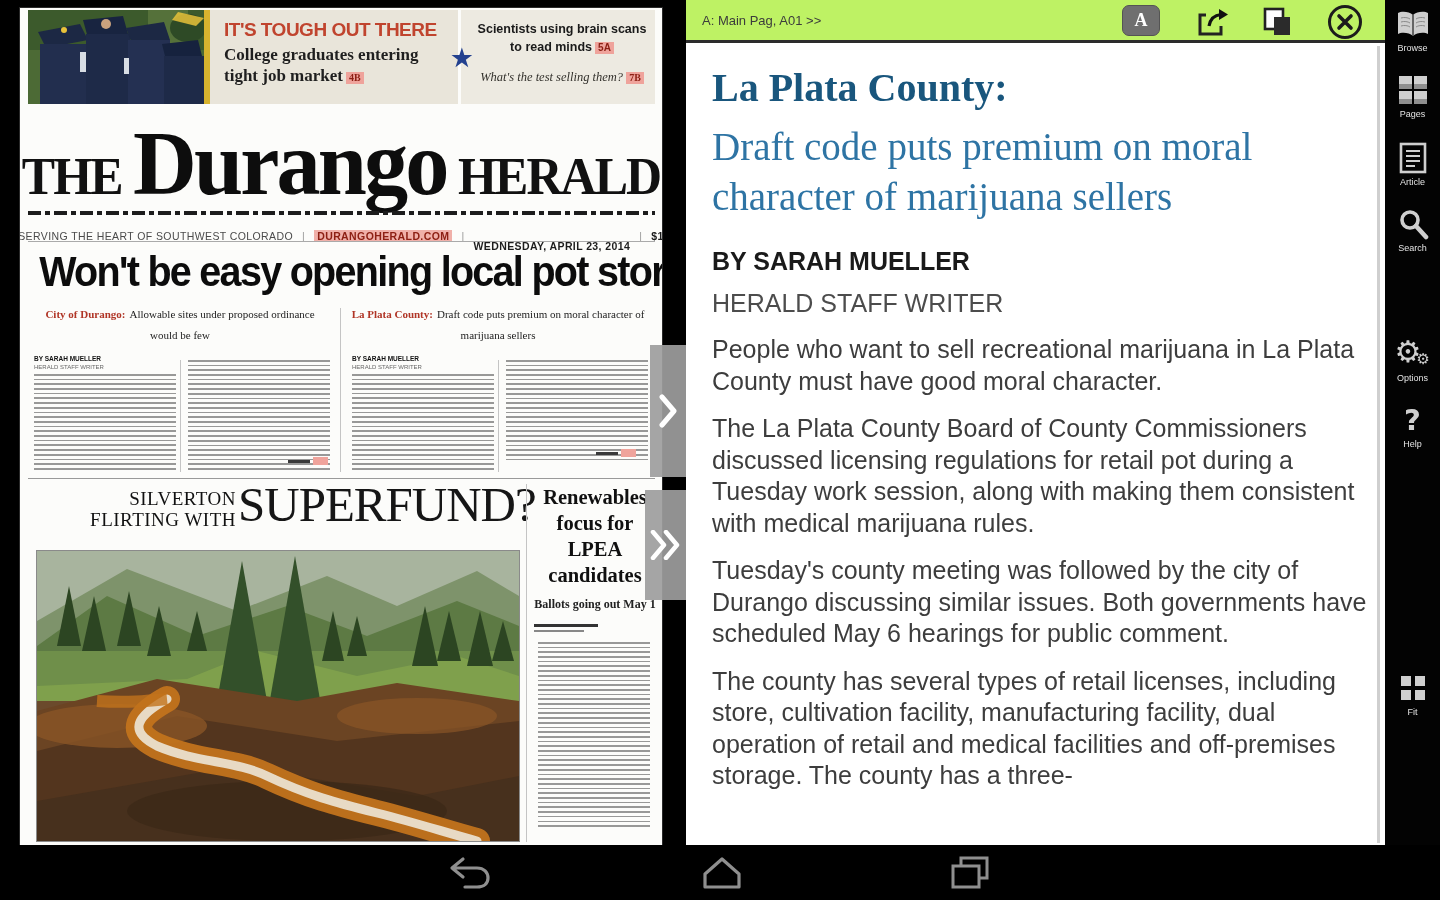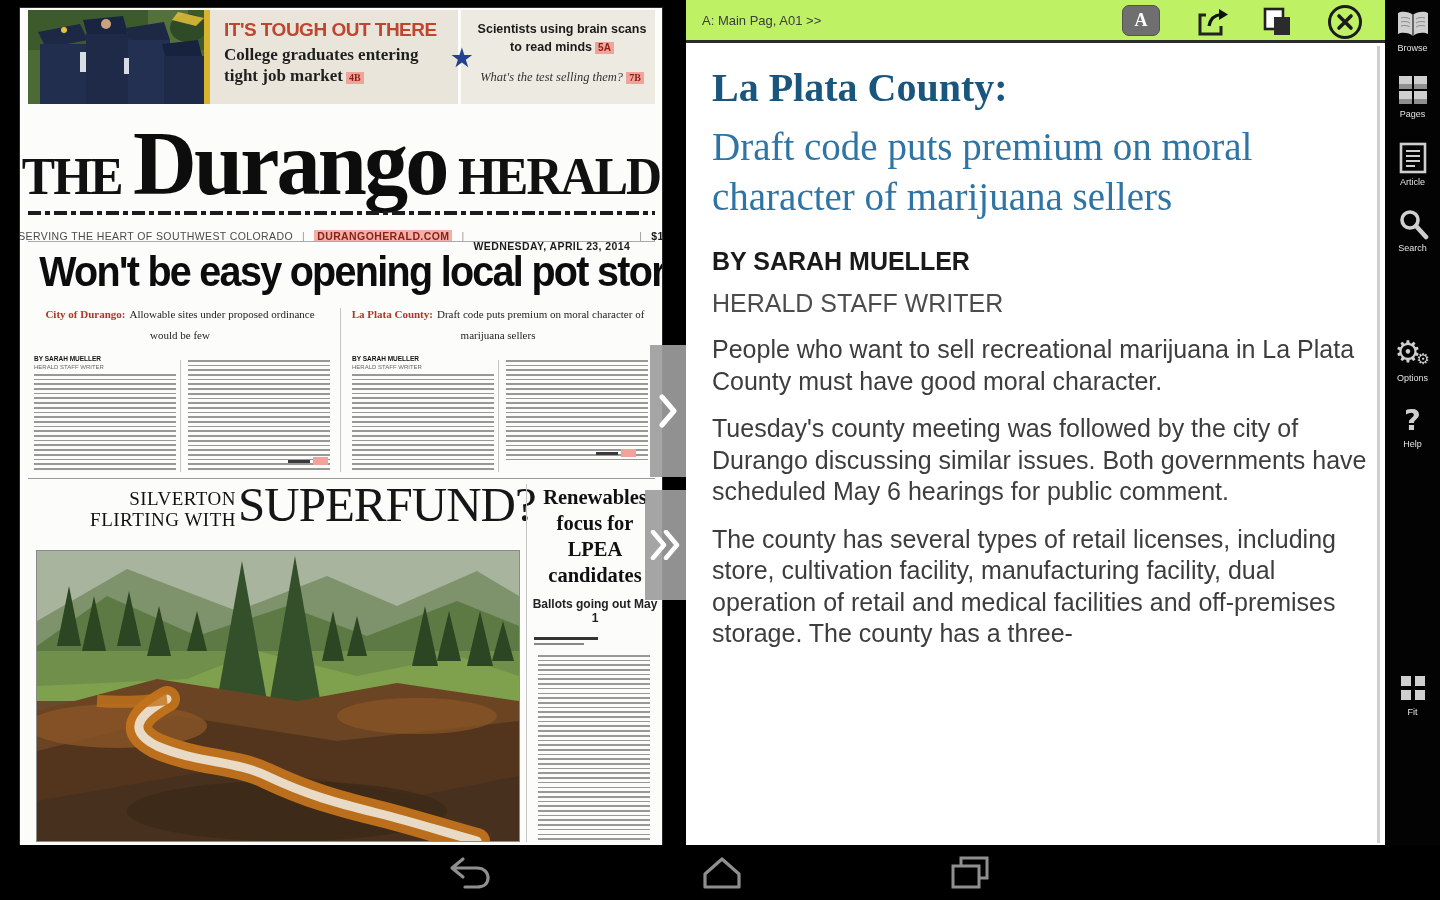--- a/index.html
+++ b/index.html
@@ -62,21 +62,21 @@
   .sf-kicker { position:absolute; left:48px; top:480px; width:168px; text-align:right;
                font-family:"Liberation Serif",serif; font-size:19px; line-height:21px; letter-spacing:.5px;
                color:#111; white-space:pre-line; }
   .sf-head { position:absolute; left:218px; top:468px; white-space:nowrap;
              font-family:"Liberation Serif",serif; font-size:49px; letter-spacing:-1px; color:#161616; }
   .sf-photo { position:absolute; left:16px; top:542px; width:484px; height:292px; border:1px solid #8a8a8a; overflow:hidden; }
 
   .ren { position:absolute; left:512px; top:476px; width:126px; text-align:center; }
   .ren-h { font-family:"Liberation Serif",serif; font-weight:bold; font-size:20.5px; line-height:26px;
            color:#101010; white-space:pre-line; }
-  .ren-sub { font-family:Liberation Sans, sans-serif; font-weight:bold; font-size:12px; color:#222; margin-top:9px; }
+  .ren-sub { font-family:Liberation Serif, serif; font-weight:bold; font-size:12px; color:#222; margin-top:9px; }
   .ren-bar1 { width:64px; height:3px; background:#333; margin:12px auto 0 2px; }
   .ren-bar2 { width:50px; height:2px; background:#888; margin:3px auto 0 2px; }
   .ren-text { width:112px; height:188px; margin:10px auto 0 6px; }
 
   
   .turn { position:absolute; background:rgba(157,157,157,.92); display:flex; align-items:center; justify-content:center; }
 
   
   .article-panel { position:absolute; left:686px; top:0; width:699px; height:845px; background:#fff; }
   .topbar { position:absolute; left:0; top:0; width:699px; height:43px; background:#bef264; border-bottom:3px solid #2c2c2c; }
@@ -306,20 +306,21 @@
         </svg>
       </div>
     </div>
 
     <div class="article-body">
       <div class="a-kicker serif">La Plata County:</div>
       <div class="a-title serif">Draft code puts premium on moral character of marijuana sellers</div>
       <div class="a-byline">BY SARAH MUELLER</div>
       <div class="a-aff">HERALD STAFF WRITER</div>
       <p>People who want to sell recreational marijuana in La Plata County must have good moral character.</p>
+      <p>The La Plata County Board of County Commissioners discussed licensing regulations for retail pot during a Tuesday work session, along with making them consistent with medical marijuana rules.</p>
       <p>Tuesday's county meeting was followed by the city of Durango discussing similar issues. Both governments have scheduled May 6 hearings for public comment.</p>
       <p>The county has several types of retail licenses, including store, cultivation facility, manufacturing facility, dual operation of retail and medical facilities and off-premises storage. The county has a three-</p>
     </div>
   </div>
   <div class="scroll-sliver"></div>
 
   <div class="sidebar">
 
     <div class="side-item" style="top:6px;">
       <div class="side-icon">

